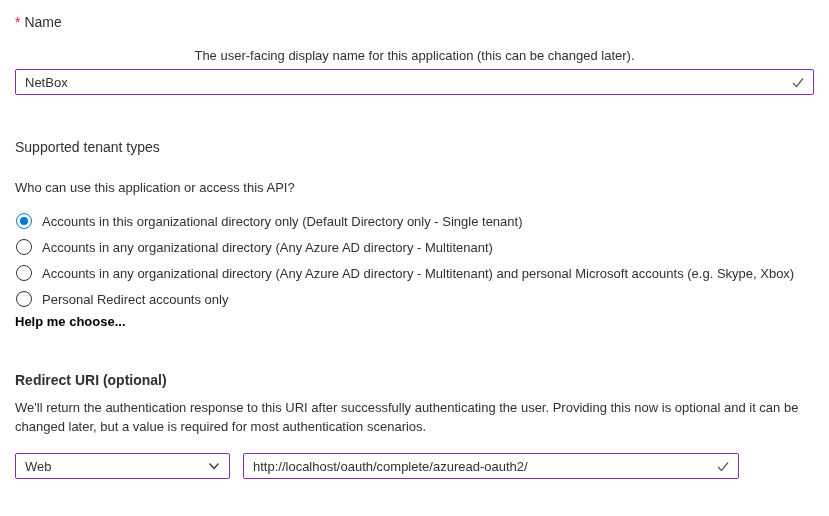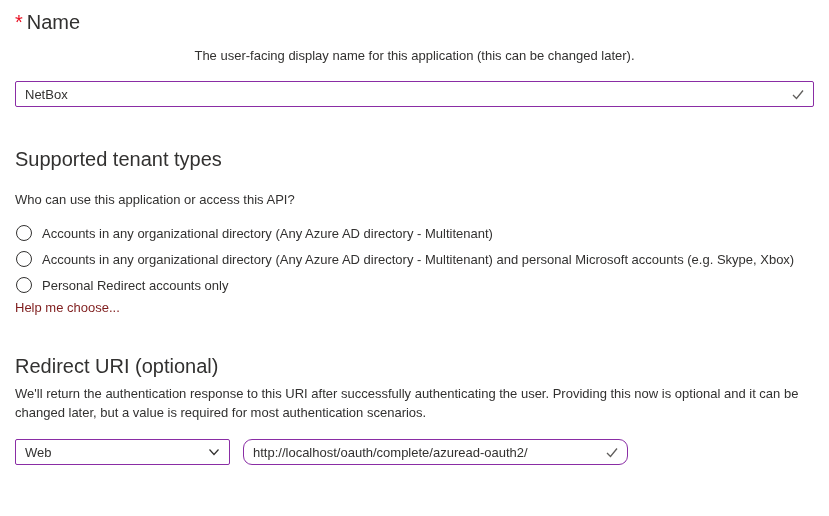--- a/index.html
+++ b/index.html
@@ -4,40 +4,40 @@
 <style>
   * { margin: 0; padding: 0; box-sizing: border-box; }
   html, body { width: 829px; height: 516px; background: #ffffff; overflow: hidden; }
   body {
     font-family: "Liberation Sans", "DejaVu Sans", sans-serif;
     color: #323130;
     padding: 10px 15px 0 15px;
   }
 
   .section-title {
-    font-size: 20px;
+    font-size: 14px;
     font-weight: 400;
     color: #323130;
     line-height: 21px;
   }
   .required-marker { color: #e81123; margin-right: 4px; }
 
   .desc {
     font-size: 13px;
     color: #323130;
     line-height: 19px;
   }
 
   
   #name-title { margin-top: 2px; }
   #name-desc { margin-top: 13px; text-align: center; }
 
   .textfield {
     position: relative;
-    margin-top: 16px;
+    margin-top: 4px;
     height: 26px;
     border: 1.5px solid #8a2da5;
     border-radius: 2px;
     background: #fff;
     display: flex;
     align-items: center;
   }
   #name-field { width: 799px; }
   .textfield input {
     border: none;
@@ -90,27 +90,28 @@
     border-radius: 50%;
     background: transparent;
   }
   .radio-row.selected .radio-dot { background: #0078d4; }
   .radio-label { font-size: 13px; color: #323130; }
 
   .link {
     display: inline-block;
     margin-top: 1px;
     font-size: 13px;
-    color: #7f1d1d;
+    color: #000000;
     text-decoration: none;
     cursor: pointer;
+    font-weight: bold;
   }
 
   
-  #redirect-title { margin-top: 40px; }
+  #redirect-title { margin-top: 40px; font-weight: bold; }
   #redirect-desc { margin-top: 7px; max-width: 801px; }
 
   .uri-row {
     margin-top: 17px;
     display: flex;
     align-items: center;
   }
   .select-box {
     position: relative;
     width: 215px;
@@ -130,22 +131,21 @@
     right: 9px;
     top: 50%;
     transform: translateY(-50%);
     width: 12px;
     height: 12px;
     pointer-events: none;
   }
   #uri-field {
     margin-top: 0;
     margin-left: 13px;
-    width: 385px;
-    border-radius: 9px;
+    width: 496px;
   }
 </style>
 </head>
 <body>
 
 
 
 
 <div class="section-title" id="name-title">
   <span class="required-marker">*</span><span>Name</span>
@@ -156,20 +156,26 @@
   <svg class="valid-check" viewBox="0 0 14 14">
     <polyline points="2,8 5.5,11.5 12,3.5" fill="none" stroke="#605e5c" stroke-width="1.3"></polyline>
   </svg>
 </div>
 
 
 <div class="section-title" id="account-types-title">Supported tenant types</div>
 <div class="desc" id="account-types-question">Who can use this application or access this API?</div>
 
 <div class="radio-group">
+  <div class="radio-row selected">
+    <span class="radio-circle">
+        <span class="radio-dot"></span>
+      </span>
+    <span class="radio-label">Accounts in this organizational directory only (Default Directory only - Single tenant)</span>
+  </div>
   <div class="radio-row">
     <span class="radio-circle">
         <span class="radio-dot"></span>
       </span>
     <span class="radio-label">Accounts in any organizational directory (Any Azure AD directory - Multitenant)</span>
   </div>
   <div class="radio-row">
     <span class="radio-circle">
         <span class="radio-dot"></span>
       </span>

